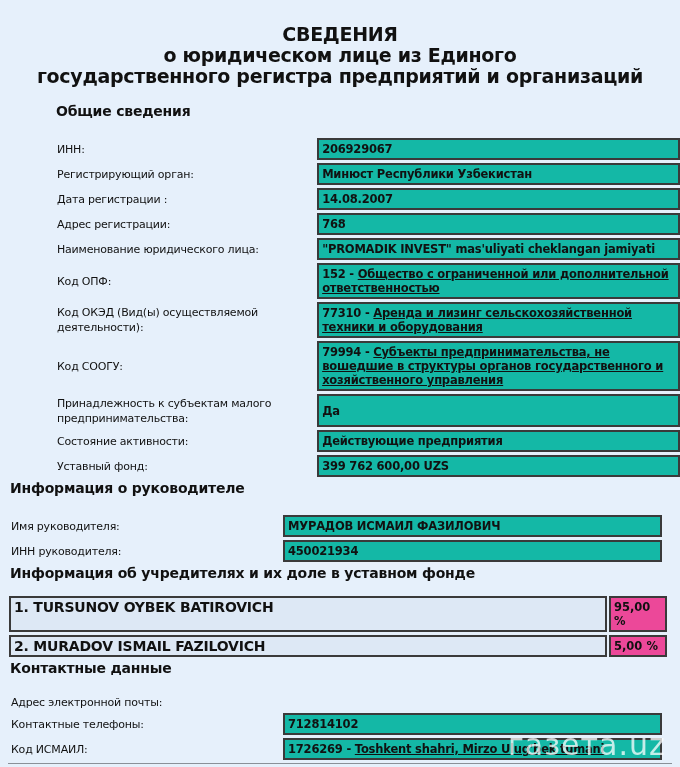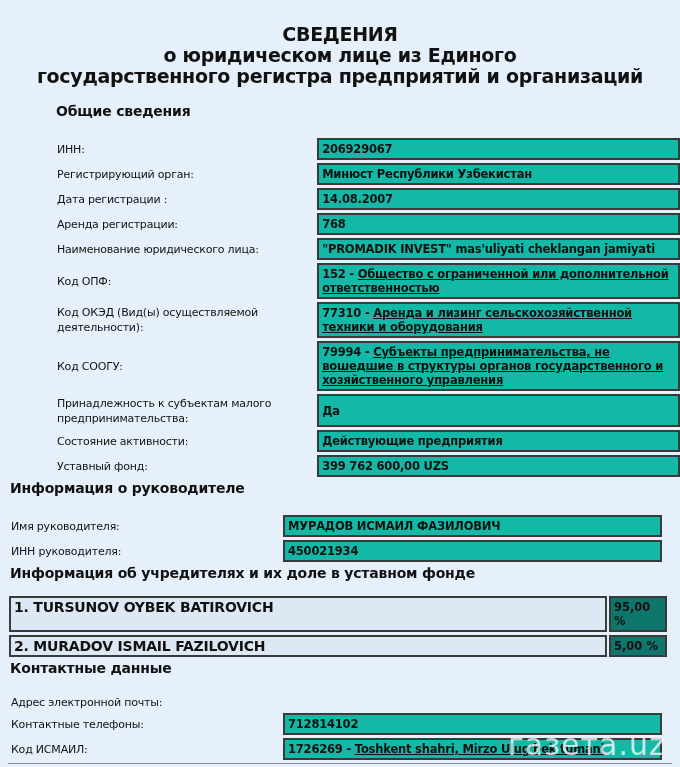--- a/index.html
+++ b/index.html
@@ -29,21 +29,21 @@
     font-size:11.5px; font-weight:bold; padding:2px 3px; line-height:14px;
     letter-spacing:-0.2px;
   }
   .val a { color:#111; text-decoration:underline; }
   .founder-row { display:flex; margin-left:9px; margin-bottom:3px; }
   .founder-name {
     width:598px; box-sizing:border-box; border:2px solid #3a3a3a; background:#dde8f5;
     font-size:14px; font-weight:bold; padding:2px 3px; line-height:14px; letter-spacing:-0.2px;
   }
   .founder-share {
-    width:58px; margin-left:2px; box-sizing:border-box; border:2px solid #3a3a3a; background:#0f766e;
+    width:58px; margin-left:2px; box-sizing:border-box; border:2px solid #3a3a3a; background:#ec4899;
     font-size:11.5px; font-weight:bold; padding:2px 3px; line-height:14px;
   }
   .hr { position:absolute; left:8px; right:8px; top:763px; border-top:1px solid #8a9098; }
   .watermark {
     position:absolute; left:508px; top:727px; font-size:30px; color:rgba(255,255,255,0.75);
     letter-spacing:1px; font-family:"DejaVu Sans", sans-serif; font-weight:normal;
   }
 </style>
 </head>
 <body>
@@ -64,21 +64,21 @@
   </div>
   <div class="row">
     <div class="lbl">Регистрирующий орган:</div>
     <div class="val">Минюст Республики Узбекистан</div>
   </div>
   <div class="row">
     <div class="lbl">Дата регистрации :</div>
     <div class="val">14.08.2007</div>
   </div>
   <div class="row">
-    <div class="lbl">Аренда регистрации:</div>
+    <div class="lbl">Адрес регистрации:</div>
     <div class="val">768</div>
   </div>
   <div class="row">
     <div class="lbl">Наименование юридического лица:</div>
     <div class="val">"PROMADIK INVEST" mas'uliyati cheklangan jamiyati</div>
   </div>
   <div class="row">
     <div class="lbl">Код ОПФ:</div>
     <div class="val"><span>152 - </span><a>Общество с ограниченной или дополнительной ответственностью</a></div>
   </div>

